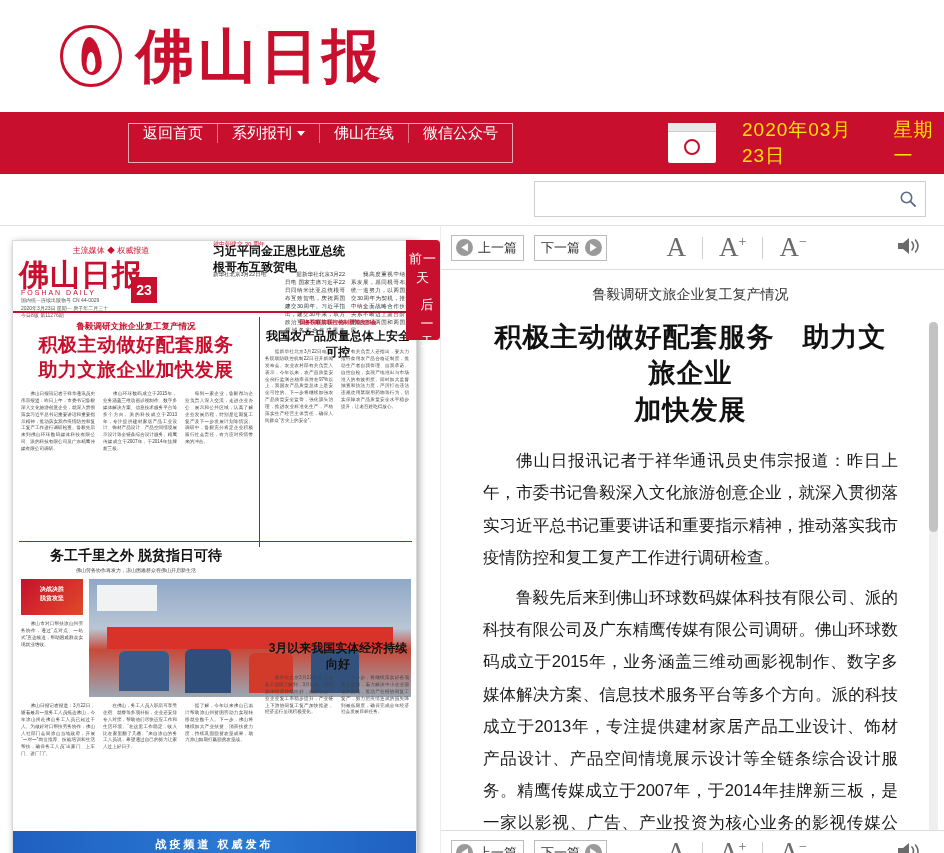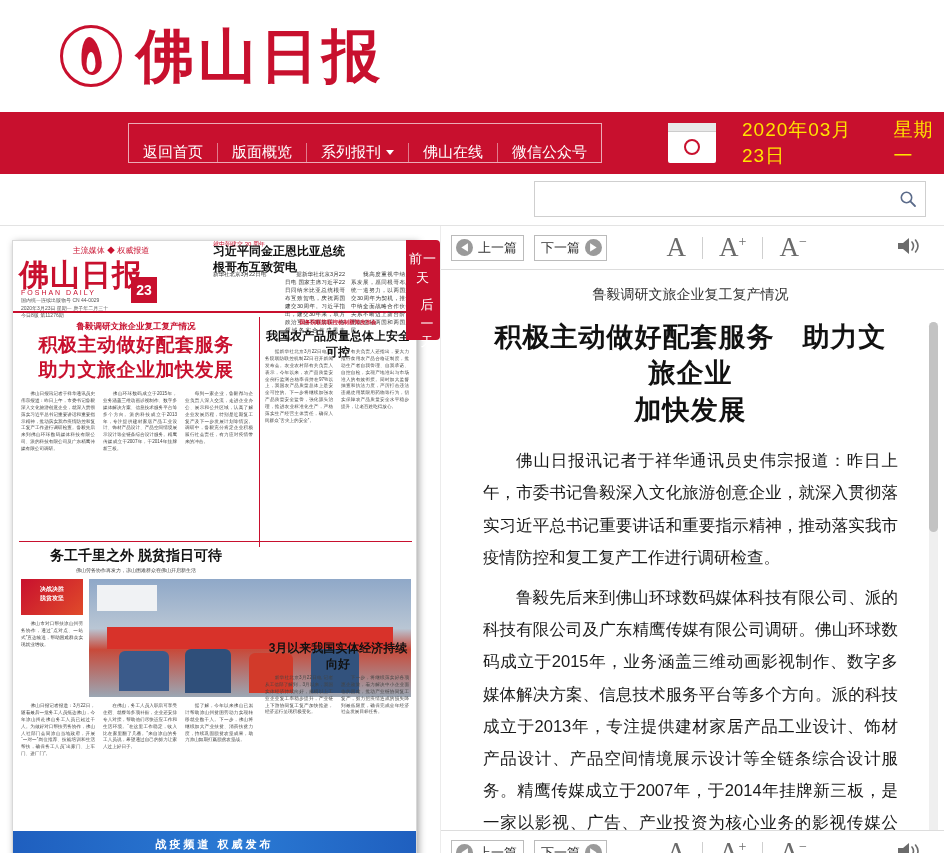--- a/index.html
+++ b/index.html
@@ -58,21 +58,21 @@
     background: #c8102e;
     display: flex;
     align-items: center;
     position: relative;
   }
   .nav-group {
     margin-left: 128px;
     border: 1px solid rgba(255,255,255,0.65);
     height: 40px;
     display: flex;
-    align-items: flex-end;
+    align-items: flex-start;
   }
   .nav-item {
     color: #fff;
     font-size: 15px;
     padding: 0 14px;
     display: flex;
     align-items: center;
     white-space: nowrap;
     border-right: 1px solid rgba(255,255,255,0.45);
     cursor: pointer;
@@ -363,23 +363,20 @@
   <div class="logo-flame"></div>
   <div class="masthead-title">佛山日报</div>
 </div>
 
 <div class="navbar">
   <div class="nav-group">
     <div class="nav-item">
       <span>返回首页</span>
     </div>
     <div class="nav-item">
-      <span>版面概览</span>
-    </div>
-    <div class="nav-item">
       <span>系列报刊</span>
       <span class="nav-caret"></span>
     </div>
     <div class="nav-item">
       <span>佛山在线</span>
     </div>
     <div class="nav-item">
       <span>微信公众号</span>
     </div>
   </div>

